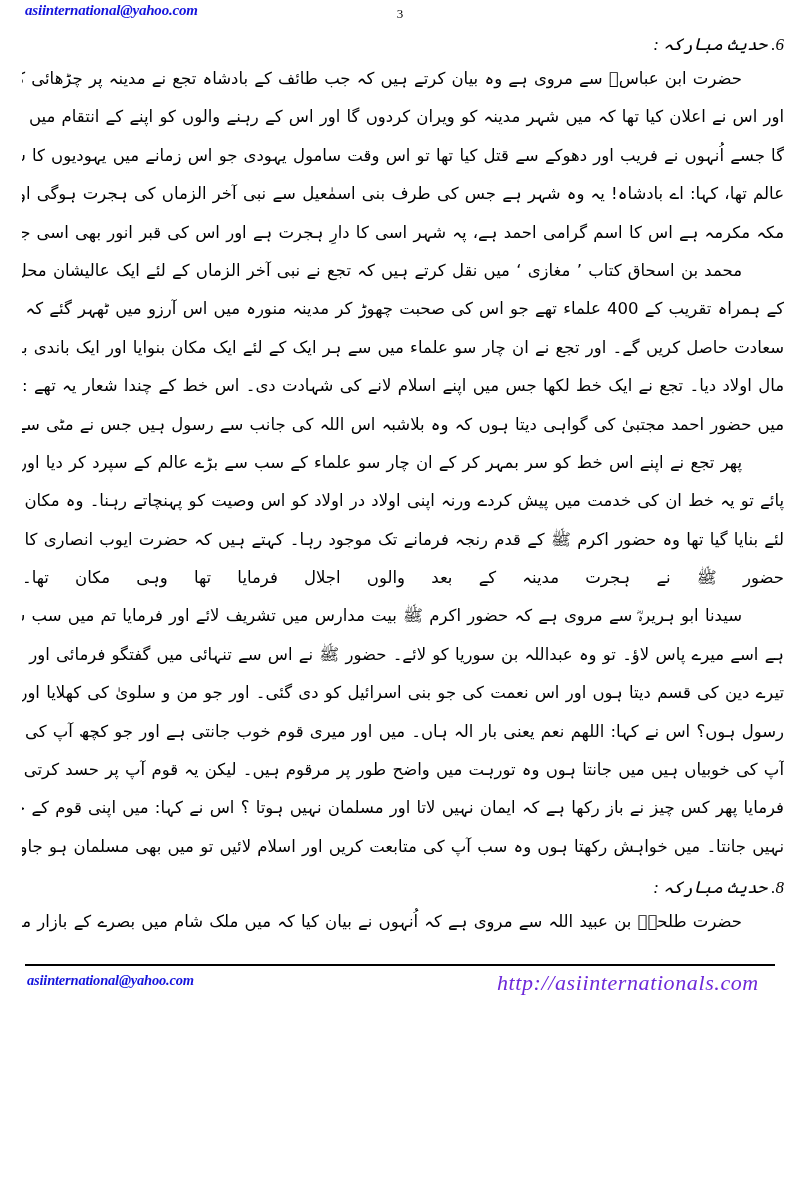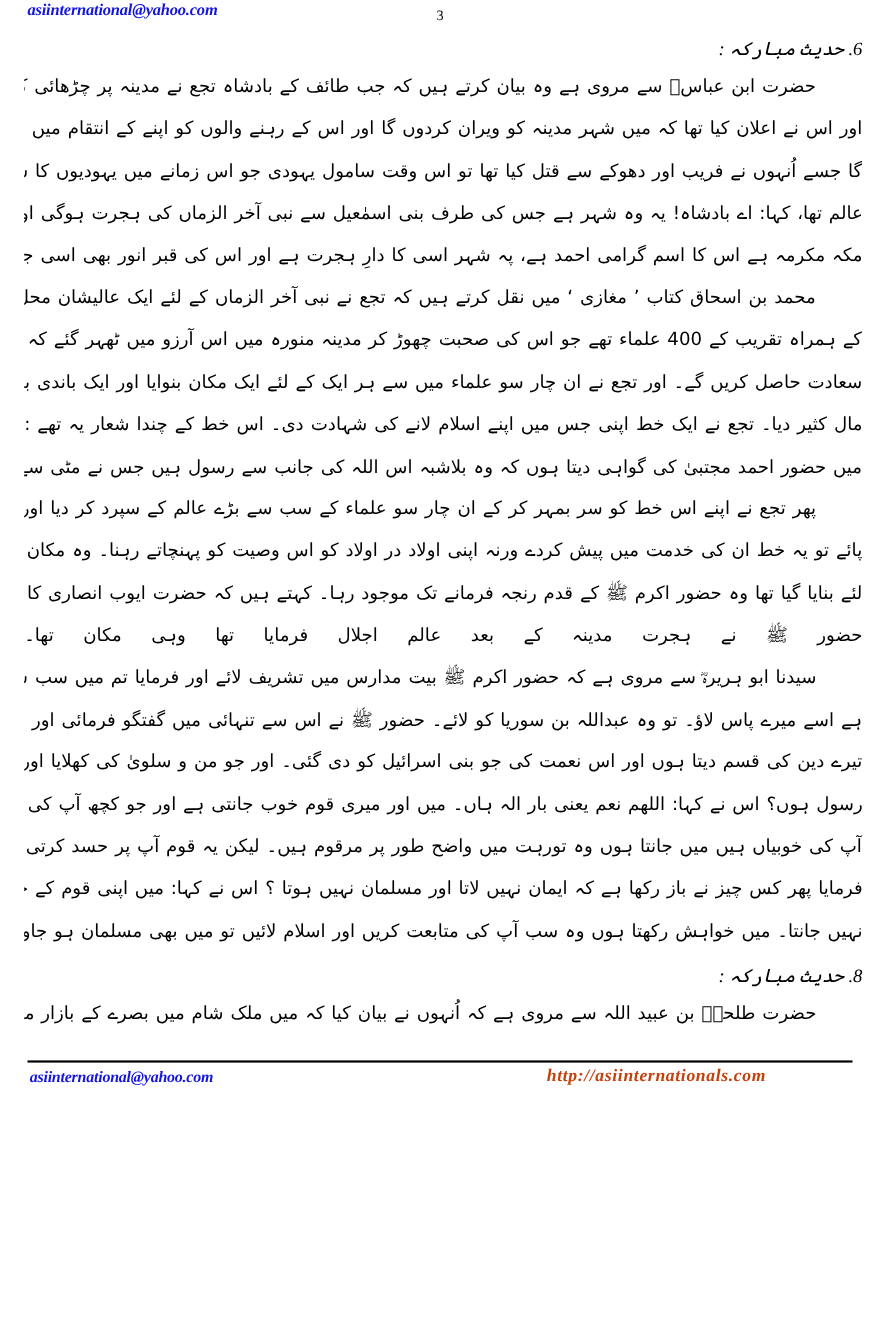--- a/index.html
+++ b/index.html
@@ -144,23 +144,23 @@
     color: #1414dc;
     white-space: nowrap;
     letter-spacing: -0.2px;
   }
   .footer-url {
     position: absolute;
     left: 497px;
     top: 16px;
     font-family: "Liberation Serif", "DejaVu Serif", serif;
     font-style: italic;
-    font-weight: bold;
-    font-size: 16px;
-    color: #c2410c;
+    font-weight: normal;
+    font-size: 22px;
+    color: #6d28d9;
     white-space: nowrap;
     letter-spacing: 0.6px;
   }
 </style>
 </head>
 <body>
 
 <div class="page">
 
   <div class="page-header">
@@ -178,32 +178,32 @@
 
       <div class="urdu-block">
         <span class="urdu-line indent-first">حضرت ابن عباسؓ سے مروی ہے وہ بیان کرتے ہیں کہ جب طائف کے بادشاہ تجع نے مدینہ پر چڑھائی کی تھی</span>
         <span class="urdu-line">اور اس نے اعلان کیا تھا کہ میں شہر مدینہ کو ویران کردوں گا اور اس کے رہنے والوں کو اپنے کے انتقام میں قتل کر ڈالوں</span>
         <span class="urdu-line">گا جسے اُنہوں نے فریب اور دھوکے سے قتل کیا تھا تو اس وقت سامول یہودی جو اس زمانے میں یہودیوں کا سب سے بڑا</span>
         <span class="urdu-line">عالم تھا، کہا: اے بادشاہ! یہ وہ شہر ہے جس کی طرف بنی اسمٰعیل سے نبی آخر الزماں کی ہجرت ہوگی اور اس نبی کی ولادت</span>
         <span class="urdu-line">مکہ مکرمہ ہے اس کا اسم گرامی احمد ہے، پہ شہر اسی کا دارِ ہجرت ہے اور اس کی قبر انور بھی اسی جگہ ہوگی۔ تجع یہ سن کر یوہنی واپس ہو گیا۔</span>
         <span class="urdu-line indent-first">محمد بن اسحاق کتاب ’ مغازی ‘ میں نقل کرتے ہیں کہ تجع نے نبی آخر الزماں کے لئے ایک عالیشان محل تعمیر کرایا۔ تجع</span>
         <span class="urdu-line">کے ہمراہ تقریب کے 400 علماء تھے جو اس کی صحبت چھوڑ کر مدینہ منورہ میں اس آرزو میں ٹھہر گئے کہ وہ نبی آخر الزماں کی صحبت کی</span>
         <span class="urdu-line">سعادت حاصل کریں گے۔ اور تجع نے ان چار سو علماء میں سے ہر ایک کے لئے ایک مکان بنوایا اور ایک باندی بخشی اور ان کو</span>
-        <span class="urdu-line">مال کثیر دیا۔ تجع نے ایک خط اپنی جس میں اپنے اسلام لانے کی شہادت دی۔ اس خط کے چندا شعار یہ تھے :</span>
+        <span class="urdu-line">مال اولاد دیا۔ تجع نے ایک خط لکھا جس میں اپنے اسلام لانے کی شہادت دی۔ اس خط کے چندا شعار یہ تھے :</span>
       </div>
 
       <div class="urdu-block">
         <span class="urdu-line">میں حضور احمد مجتبیٰ کی گواہی دیتا ہوں کہ وہ بلاشبہ اس اللہ کی جانب سے رسول ہیں جس نے مٹی سے انسان کو پیدا کیا۔</span>
       </div>
 
       <div class="urdu-block">
         <span class="urdu-line indent-first">پھر تجع نے اپنے اس خط کو سر بمہر کر کے ان چار سو علماء کے سب سے بڑے عالم کے سپرد کر دیا اور وصیت کی کہ وہ نبی آخر الزماں کو</span>
         <span class="urdu-line">پائے تو یہ خط ان کی خدمت میں پیش کردے ورنہ اپنی اولاد در اولاد کو اس وصیت کو پہنچاتے رہنا۔ وہ مکان جو خاتم الانبیاء کے</span>
         <span class="urdu-line">لئے بنایا گیا تھا وہ حضور اکرم ﷺ کے قدم رنجہ فرمانے تک موجود رہا۔ کہتے ہیں کہ حضرت ایوب انصاری کا وہ مکان جس میں</span>
-        <span class="urdu-line right">حضور ﷺ نے ہجرت مدینہ کے بعد عالم اجلال فرمایا تھا وہی مکان تھا۔</span>
+        <span class="urdu-line right">حضور ﷺ نے ہجرت مدینہ کے بعد والوں اجلال فرمایا تھا وہی مکان تھا۔</span>
       </div>
     </div>
 
     <div>
 
       <div class="urdu-block">
         <span class="urdu-line indent-first">سیدنا ابو ہریرہؓ سے مروی ہے کہ حضور اکرم ﷺ بیت مدارس میں تشریف لائے اور فرمایا تم میں سب سے زیادہ عقلمند</span>
         <span class="urdu-line">ہے اسے میرے پاس لاؤ۔ تو وہ عبداللہ بن سوریا کو لائے۔ حضور ﷺ نے اس سے تنہائی میں گفتگو فرمائی اور فرمایا میں تجھے</span>
         <span class="urdu-line">تیرے دین کی قسم دیتا ہوں اور اس نعمت کی جو بنی اسرائیل کو دی گئی۔ اور جو من و سلویٰ کی کھلایا اور ان پر ابر کا سایہ کیا گیا کہ میں خدا کا</span>
         <span class="urdu-line">رسول ہوں؟ اس نے کہا: اللھم نعم یعنی بار الہ ہاں۔ میں اور میری قوم خوب جانتی ہے اور جو کچھ آپ کی تعریف وتوصیف اور</span>

